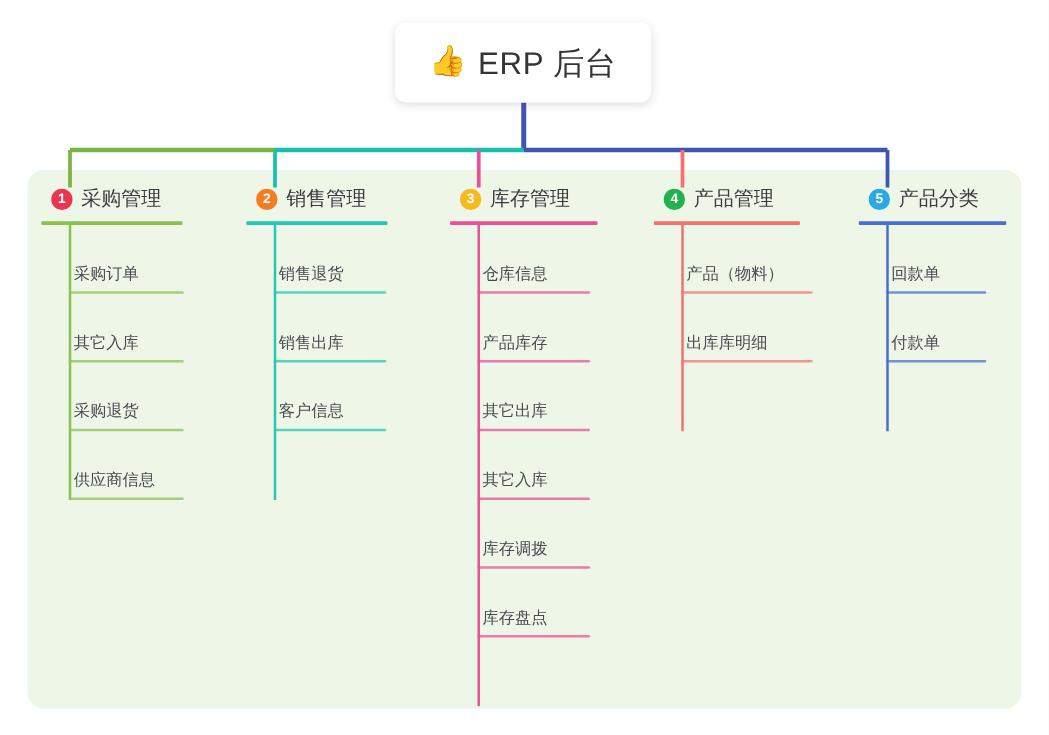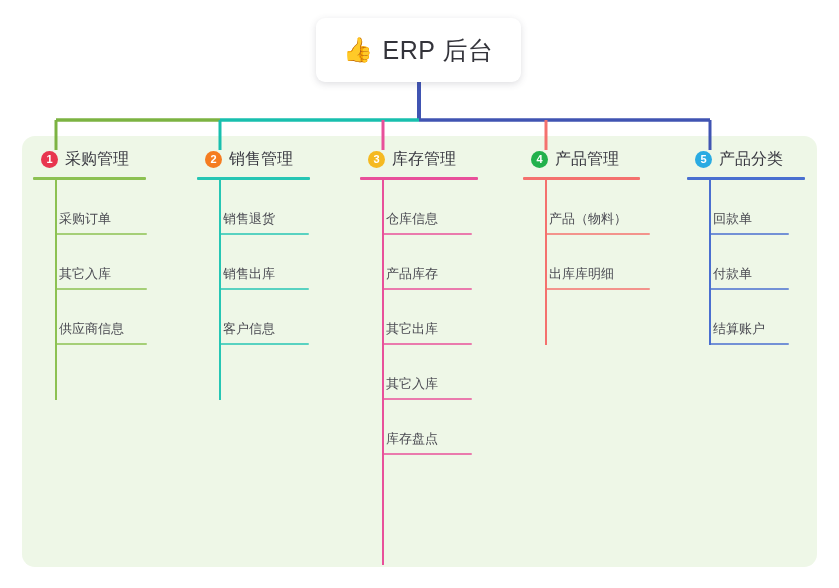--- a/index.html
+++ b/index.html
@@ -170,20 +170,24 @@
           <div class="trunk" style="background: rgb(140, 193, 82); height: 220px;"></div>
           <div class="leaf">
             <span class="leaf-label">采购订单</span>
             <div class="leaf-rule" style="background: rgb(140, 193, 82); opacity: 0.75; width: 92px;"></div>
           </div>
           <div class="leaf">
             <span class="leaf-label">其它入库</span>
             <div class="leaf-rule" style="background: rgb(140, 193, 82); opacity: 0.75; width: 92px;"></div>
           </div>
           <div class="leaf">
+            <span class="leaf-label">采购退货</span>
+            <div class="leaf-rule" style="background: rgb(140, 193, 82); opacity: 0.75; width: 92px;"></div>
+          </div>
+          <div class="leaf">
             <span class="leaf-label">供应商信息</span>
             <div class="leaf-rule" style="background: rgb(140, 193, 82); opacity: 0.75; width: 92px;"></div>
           </div>
         </div>
       </div>
       <div class="column" style="left: 197px; top: 148px;">
         <div class="col-head">
           <span class="badge" style="background: rgb(245, 124, 32);">2</span>
           <span class="col-title">销售管理</span>
         </div>
@@ -222,20 +226,24 @@
           </div>
           <div class="leaf">
             <span class="leaf-label">其它出库</span>
             <div class="leaf-rule" style="background: rgb(232, 80, 154); opacity: 0.75; width: 90px;"></div>
           </div>
           <div class="leaf">
             <span class="leaf-label">其它入库</span>
             <div class="leaf-rule" style="background: rgb(232, 80, 154); opacity: 0.75; width: 90px;"></div>
           </div>
           <div class="leaf">
+            <span class="leaf-label">库存调拨</span>
+            <div class="leaf-rule" style="background: rgb(232, 80, 154); opacity: 0.75; width: 90px;"></div>
+          </div>
+          <div class="leaf">
             <span class="leaf-label">库存盘点</span>
             <div class="leaf-rule" style="background: rgb(232, 80, 154); opacity: 0.75; width: 90px;"></div>
           </div>
         </div>
       </div>
       <div class="column" style="left: 523px; top: 148px;">
         <div class="col-head">
           <span class="badge" style="background: rgb(34, 177, 76);">4</span>
           <span class="col-title">产品管理</span>
         </div>
@@ -261,21 +269,17 @@
         <div class="leaf-list">
           <div class="trunk" style="background: rgb(74, 111, 208); height: 165px;"></div>
           <div class="leaf">
             <span class="leaf-label">回款单</span>
             <div class="leaf-rule" style="background: rgb(74, 111, 208); opacity: 0.75; width: 80px;"></div>
           </div>
           <div class="leaf">
             <span class="leaf-label">付款单</span>
             <div class="leaf-rule" style="background: rgb(74, 111, 208); opacity: 0.75; width: 80px;"></div>
           </div>
-          <div class="leaf">
-            <span class="leaf-label">结算账户</span>
-            <div class="leaf-rule" style="background: rgb(74, 111, 208); opacity: 0.75; width: 80px;"></div>
-          </div>
         </div>
       </div>
     </div>
 
 </div>
 
 </body></html>

